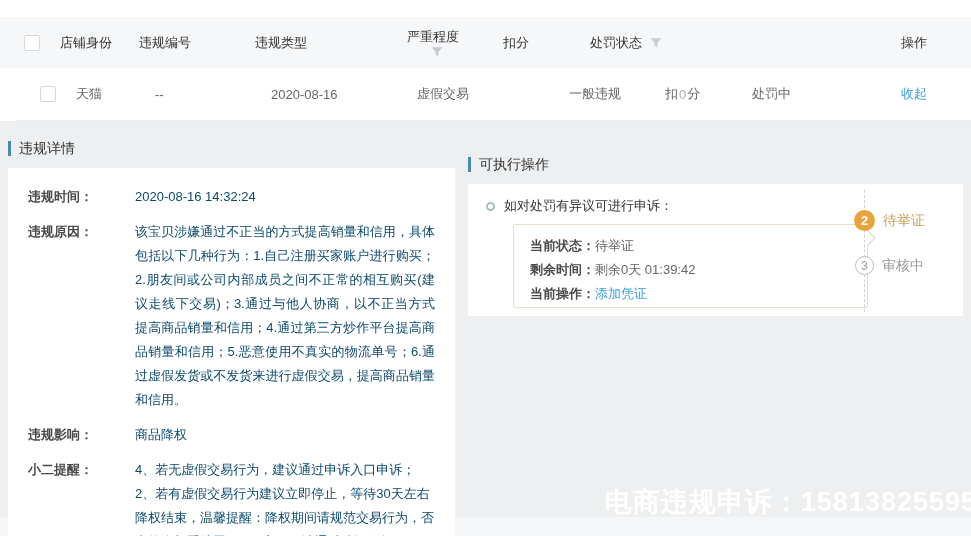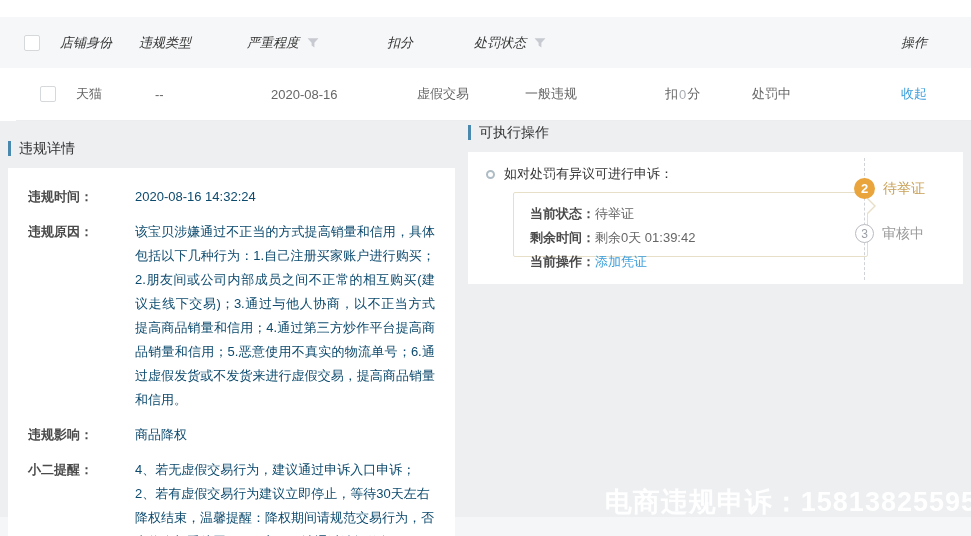--- a/index.html
+++ b/index.html
@@ -7,53 +7,53 @@
   body {
     font-family:"Liberation Sans","DejaVu Sans",sans-serif;
     background:#f5f6f7; position:relative; overflow:hidden;
     font-size:13px; color:#666;
   }
   .stage { position:absolute; inset:0; }
   .content-bg { position:absolute; left:0; top:121px; width:971px; height:396px; background:#edeff1; }
 
   
   .vio-table { position:absolute; left:0; top:0; width:971px; background:#fff; padding-top:17px; }
-  .t-head { display:flex; align-items:center; height:51px; background:#f6f7f8; color:#333;font-style:italic; }
+  .t-head { display:flex; align-items:center; height:51px; background:#f6f7f8; color:#333; }
   .t-row  { display:flex; align-items:center; height:53px; background:#fff; border-bottom:1px solid #ebedef; color:#666;margin-left:16px; }
   .cell { flex:0 0 auto; display:flex; align-items:center; }
   .c-chk { width:60px; padding-left:24px; }
   .c-shop { width:79px; } .c-no { width:116px; } .c-time { width:146px; }
-  .c-type { width:108px; } .c-sev { width:140px; } .c-ded { width:87px; } .c-status { width:143px; }
+  .c-type { width:108px; } .c-sev { width:140px;flex-direction:column; } .c-ded { width:87px; } .c-status { width:143px; }
   .c-act { flex:1 1 auto; justify-content:flex-end; padding-right:44px; }
   .checkbox { width:16px; height:16px; border:1px solid #d6d9dc; border-radius:2px; background:#fff; cursor:pointer; }
   .funnel { margin-left:8px; cursor:pointer; display:inline-flex; }
   .link { color:#3a9ddb; cursor:pointer; text-decoration:none; }
   .num-dim { color:#a9adb3; padding:0 1px; }
 
   
   .panel { position:absolute; }
   .panel-l { left:8px;  top:140px; width:447px; }
-  .panel-r { left:468px; top:124px; width:495px; }
+  .panel-r { left:468px; top:156px; width:495px; }
   .p-title { display:flex; align-items:center; height:17px; }
   .p-title .bar { width:3px; height:15px; background:#4a89ad; margin-right:8px; }
   .p-title .txt { font-size:14px; font-weight:normal; color:#333; }
   .p-box { background:#fff; margin-top:11px; }
 
   
   .detail-box { padding:17px 20px 16px 20px; }
   .d-row { display:flex; margin-bottom:11px; line-height:24px;gap:40px; }
   .d-label { flex:0 0 67px; font-weight:bold; color:#4a4a4a; white-space:nowrap; }
   .d-value { flex:1 1 auto; color:#0c4a6e; }
   .reason { text-align:justify; }
 
   
   .action-box { position:relative; height:132px; padding:13px 18px 0 18px; }
   .hint-row { display:flex; align-items:center; gap:9px; color:#333; }
   .radio-dot { width:9px; height:9px; border:2px solid #aebcc5; border-radius:50%; background:#fff; flex:0 0 9px; }
-  .status-bubble { position:relative; margin:9px 0 14px 27px; width:355px; height:65px;
+  .status-bubble { position:relative; margin:9px 0 14px 27px; width:355px; height:84px;
     border:1px solid #e7dfc8; border-radius:2px; background:#fff; padding:9px 0 0 16px; }
   .status-bubble .arrow-o { position:absolute; right:-9px; top:4px; width:0; height:0;
     border-top:9px solid transparent; border-bottom:9px solid transparent; border-left:9px solid #e7dfc8; }
   .status-bubble .arrow-i { position:absolute; right:-7px; top:6px; width:0; height:0;
     border-top:7px solid transparent; border-bottom:7px solid transparent; border-left:7px solid #fff; }
   .s-line { display:flex; line-height:24px; }
   .s-label { font-weight:bold; color:#4a4a4a; }
   .s-value { color:#666; }
 
   .timeline { position:absolute; left:386px; top:6px; width:100px; height:122px; }
@@ -77,20 +77,21 @@
 
 <div class="stage">
   <div class="content-bg"></div>
 
   <div class="vio-table">
     <div class="t-head">
       <div class="cell c-chk">
           <span class="checkbox"></span>
         </div>
       <div class="cell c-shop">店铺身份</div>
+      <div class="cell c-no">违规编号</div>
       <div class="cell c-type">违规类型</div>
       <div class="cell c-sev">
         <span>严重程度</span>
         <span class="funnel">
           <svg width="12" height="12" viewBox="0 0 12 12">
               <path d="M0.5 1.2 h11 L7.4 5.8 v4.8 L4.6 8.6 v-2.8 Z" fill="#c7cad1"></path>
             </svg>
         </span>
       </div>
       <div class="cell c-ded">扣分</div>

